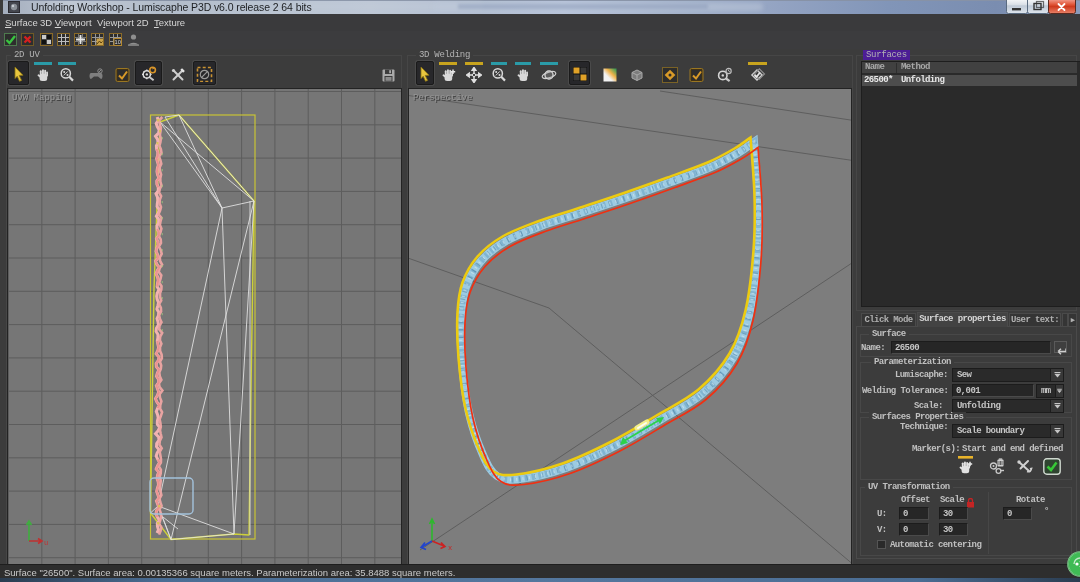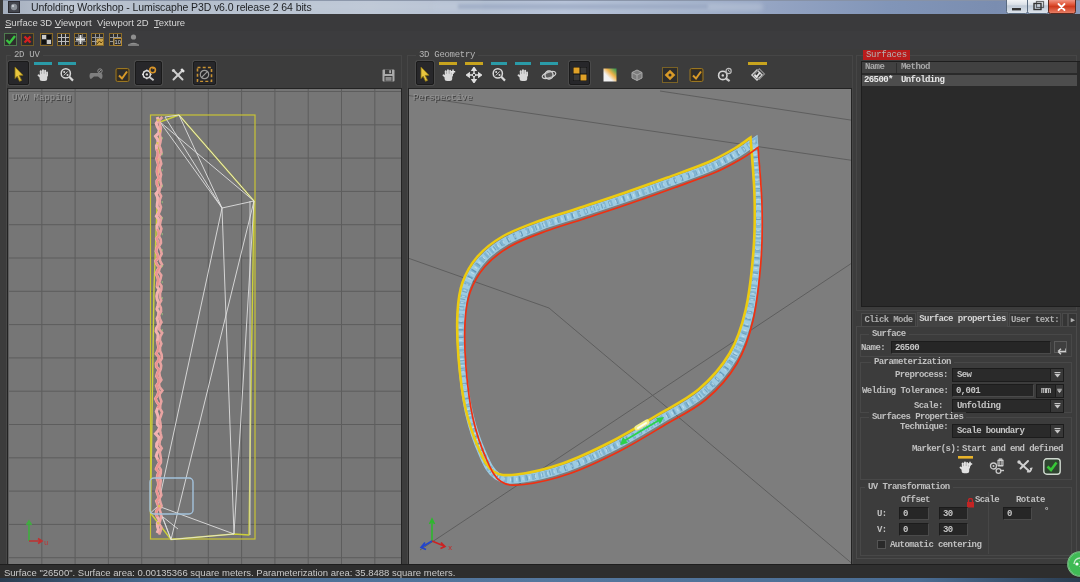--- a/index.html
+++ b/index.html
@@ -291,21 +291,21 @@
     </g>
 <rect x="142" y="389" width="43" height="36" rx="4" fill="none" stroke="#a3c2dc" stroke-width="1.4"></rect>
 <g stroke-width="1.6" fill="none">
       <path d="M21,452 L21,433 M18.5,436 L21,432 L23.5,436" stroke="#3fae3f"></path>
       <path d="M21,452 L33,452 M30,449.5 L34,452 L30,454.5" stroke="#c03030"></path>
     </g>
 <text x="36" y="456" font-size="7" fill="#c03030" font-family="Liberation Mono, monospace">u</text>
 <text x="4" y="11" font-size="9" fill="#9b9b9b" font-family="Liberation Mono, monospace" style="text-shadow:1px 1px 0 #3a3a3a">UVW Mapping</text>
 </svg>
 <div class="gbox" style="left:407px;top:55px;width:446px;height:510px;border-color:#464646"></div>
-<div class="plabel" style="left:416px;top:50px;background:#3c3c3c;padding:0 3px">3D Geometry</div>
+<div class="plabel" style="left:416px;top:50px;background:#3c3c3c;padding:0 3px">3D Welding</div>
 <div class="tbtn pressed" style="left:416px;width:18px">
     <div class="bar" style="background:transparent"></div>
     <svg width="16" height="16" viewBox="0 0 16 16" style="">
       <path d="M4,1 L12,9.2 L8.2,9.4 L10.6,14.4 L8.5,15.3 L6.2,10.3 L4,12.6 Z" fill="#e8c63e" stroke="#8a7314" stroke-width="0.8"></path>
     </svg>
   </div>
 <div class="tbtn" style="left:437px;width:22px">
     <div class="bar" style="background:#c8a41e"></div>
     <svg width="16" height="16" viewBox="0 0 16 16" style="">
       <g fill="#d8d8d8">
@@ -455,21 +455,21 @@
 </g>
 <g stroke-width="1.6" fill="none">
       <path d="M23,452 L23,431 M20.5,435 L23,430 L25.5,435" stroke="#2db82d"></path>
       <path d="M23,452 L35,457 M32,453.5 L36,457.5 L31.5,459.5" stroke="#cc2222"></path>
       <path d="M23,452 L13,458 M16,453.5 L12,458.5 L17,460.5" stroke="#2244cc"></path>
     </g>
 <text x="39" y="461" font-size="7" fill="#cc2222" font-family="Liberation Mono, monospace">x</text>
 <text x="4" y="11" font-size="9" fill="#959595" font-family="Liberation Mono, monospace" style="text-shadow:1px 1px 0 #3a3a3a">Perspective</text>
 </svg>
 <div class="gbox" style="left:856px;top:55px;width:221px;height:256px;border-color:#464646"></div>
-<div class="plabel" style="left:863px;top:50px;background:#b91c1c;padding:0 3px">Surfaces</div>
+<div class="plabel" style="left:863px;top:50px;background:#4c1d95;padding:0 3px">Surfaces</div>
 <div class="abs" style="left:861px;top:61px;width:239px;height:246px;background:#2a2a2a;border:1px solid #1e1e1e">
     <div class="abs mono" style="left:0;top:0;width:215px;height:12px;background:#414141;border-bottom:1px solid #2a2a2a;color:#a8a8a8;font-size:9px;letter-spacing:-0.6px">
       <span style="position:absolute;left:3px">Name</span>
       <span style="position:absolute;left:39px">Method</span>
       <div style="position:absolute;left:34px;top:1px;width:1px;height:10px;background:#2e2e2e"></div>
     </div>
     <div class="abs mono" style="left:0;top:13px;width:215px;height:11px;background:#4d4d4d;color:#e8e8e8;font-size:9px;letter-spacing:-0.6px">
       <span style="position:absolute;left:2px">26500*</span>
       <span style="position:absolute;left:39px">Unfolding</span>
     </div>
@@ -484,21 +484,21 @@
     <div class="gbox" style="left:860px;top:334px;width:212px;height:23px"></div>
     <div class="rp" style="left:869px;top:329px;background:#3c3c3c;padding:0 3px">Surface</div>
     <div class="rp" style="left:861px;top:343px">Name:</div>
     <div class="inp" style="left:891px;top:341px;width:160px">26500</div>
     <div class="abs" style="left:1054px;top:341px;width:13px;height:12px;background:#3f3f3f;border:1px solid #5a5a5a"><svg width="11" height="11" viewBox="0 0 11 11" style="">
         <path d="M3,6.5 H11 M3,6.5 L6,3.8 M3,6.5 L6,9.2" stroke="#cdcdcd" stroke-width="1.4" fill="none"></path>
         <path d="M11,6.5 V3.5" stroke="#cdcdcd" stroke-width="1.4"></path>
       </svg></div>
     <div class="gbox" style="left:860px;top:362px;width:212px;height:51px"></div>
     <div class="rp" style="left:871px;top:357px;background:#3c3c3c;padding:0 3px">Parameterization</div>
-    <div class="rp" style="left:895px;top:370px">Preprocess:</div>
+    <div class="rp" style="left:895px;top:370px">Lumiscaphe:</div>
     <div class="combo" style="left:952px;top:368px;width:112px">
       <span>Sew</span>
       <div class="carr" style="width:13px">
         <svg width="9" height="9" viewBox="0 0 9 9" style="">
           <path d="M1.5,3 L4.5,6.5 L7.5,3 Z" fill="#c5c5c5"></path>
           <rect x="1.5" y="1" width="6" height="1.2" fill="#c5c5c5"></rect>
         </svg>
       </div>
     </div>
     <div class="rp" style="left:862px;top:386px">Welding Tolerance:</div>
@@ -573,21 +573,21 @@
         <circle cx="3" cy="4" r="1.7" fill="#d0d0d0"></circle>
       </svg></div>
     <div class="abs" style="left:1043px;top:458px"><svg width="18" height="17" viewBox="0 0 18 17" style="">
         <rect x="0.8" y="0.8" width="16.4" height="15.4" rx="3" fill="#2f4430" stroke="#cfd8cf" stroke-width="1.4"></rect>
         <path d="M4.5,8.5 L8,12 L13.5,4.5" fill="none" stroke="#37c837" stroke-width="2.6"></path>
       </svg></div>
     <div class="gbox" style="left:860px;top:487px;width:212px;height:69px"></div>
     <div class="abs" style="left:988px;top:492px;width:1px;height:62px;background:#474747"></div>
     <div class="rp" style="left:865px;top:482px;background:#3c3c3c;padding:0 3px">UV Transformation</div>
     <div class="rp" style="left:901px;top:495px">Offset</div>
-    <div class="rp" style="left:975px;top:495px">Scale</div>
+    <div class="rp" style="left:940px;top:495px">Scale</div>
     <div class="abs" style="left:966px;top:494px"><svg width="9" height="10" viewBox="0 0 9 10" style="">
         <rect x="1" y="4" width="7" height="5.5" fill="#c42424"></rect>
         <path d="M2.5,4 V2.5 a2,2 0 0 1 4,0 V4" fill="none" stroke="#c42424" stroke-width="1.3"></path>
       </svg></div>
     <div class="rp" style="left:1016px;top:495px">Rotate</div>
     <div class="rp" style="left:877px;top:509px">U:</div>
     <div class="inp" style="left:899px;top:507px;width:30px">0</div>
     <div class="inp" style="left:939px;top:507px;width:29px">30</div>
     <div class="inp" style="left:1003px;top:507px;width:29px">0</div>
     <div class="rp" style="left:1044px;top:506px">°</div>

